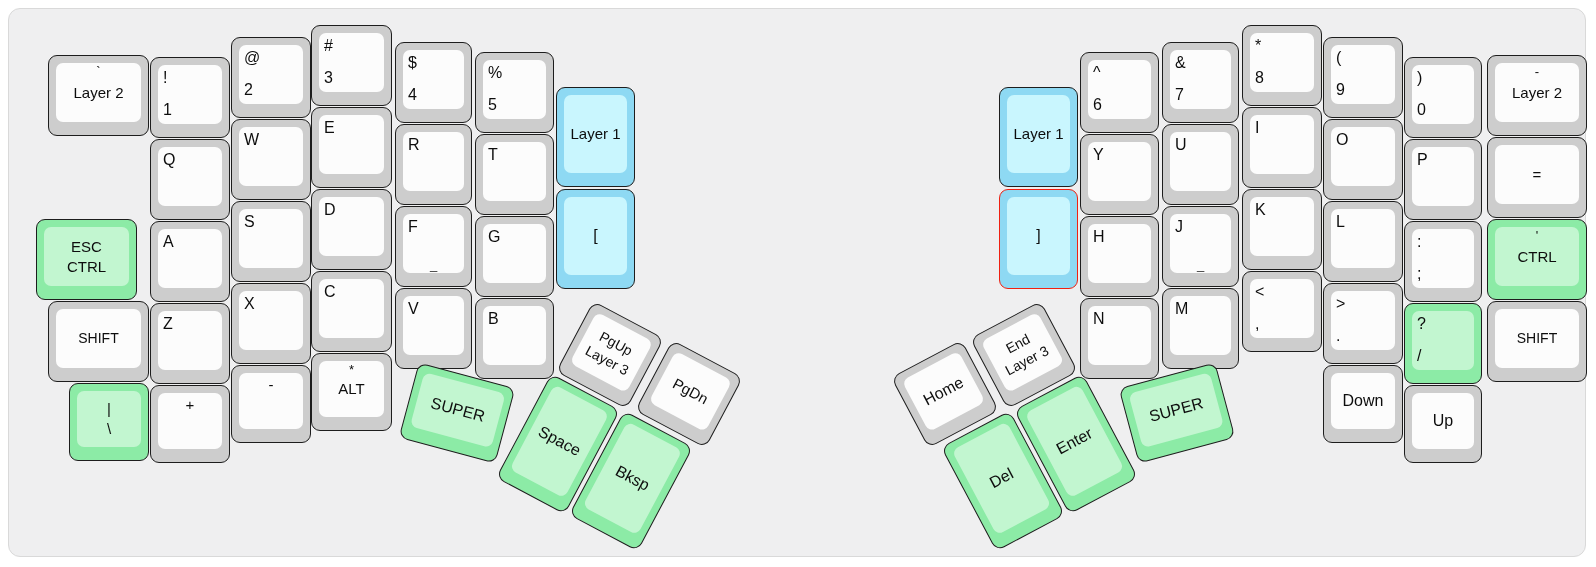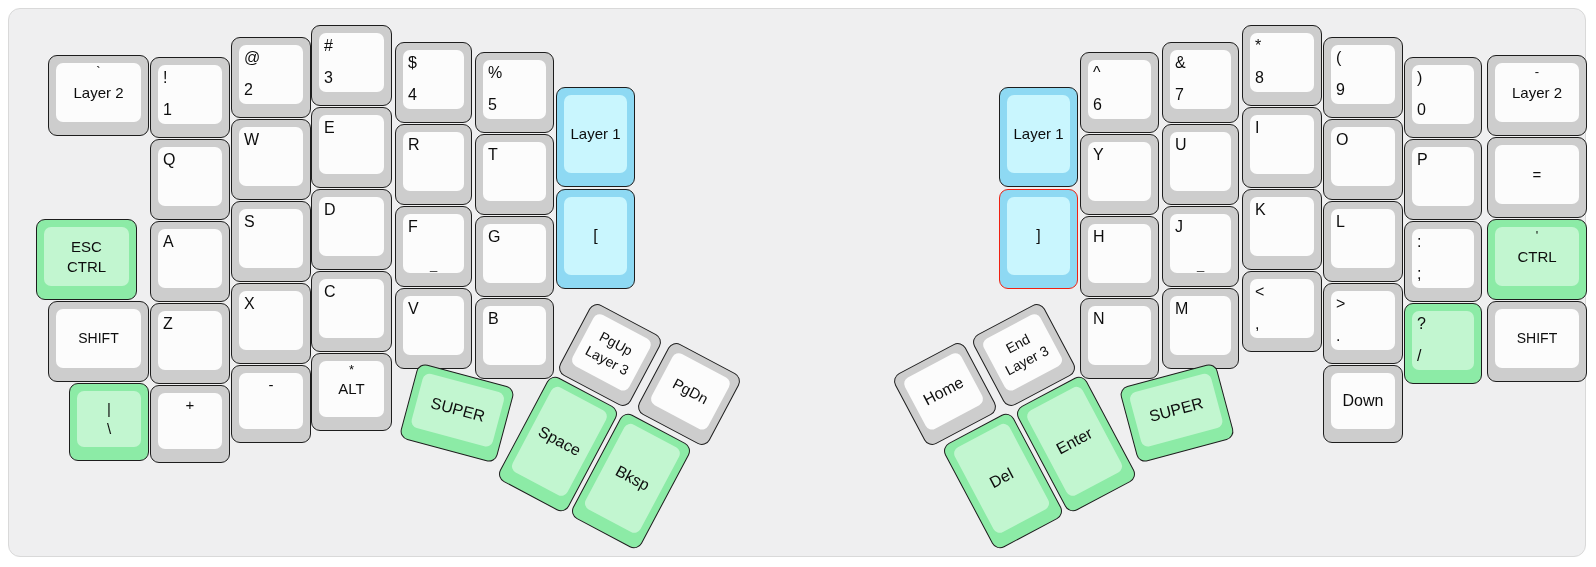--- a/index.html
+++ b/index.html
@@ -461,20 +461,27 @@
         </div>
       </div>
       <div class="key" style="left: 1395px; top: 294px; width: 78px; height: 81px; --base: #8ceba6; --top: #c2f6d0; border-color: rgb(29, 29, 29);">
         <div class="cap">
           <div class="legend tl" style="font-size: 16px;">
             <span class="ln0">?</span>
             <span class="ln1">/</span>
           </div>
         </div>
       </div>
+      <div class="key" style="left: 1395px; top: 376px; width: 78px; height: 78px; --base: #cdcdcd; --top: #fcfcfc; border-color: rgb(29, 29, 29);">
+        <div class="cap">
+          <div class="legend center" style="font-size: 16px;">
+            <span class="ln0">Up</span>
+          </div>
+        </div>
+      </div>
       <div class="key" style="left: 1478px; top: 46px; width: 100px; height: 81px; --base: #cdcdcd; --top: #fcfcfc; border-color: rgb(29, 29, 29);">
         <div class="cap">
           <div class="legend symtop">
             <span class="ln0">-</span>
             <span class="ln1">Layer 2</span>
           </div>
         </div>
       </div>
       <div class="key" style="left: 1478px; top: 128px; width: 100px; height: 81px; --base: #cdcdcd; --top: #fcfcfc; border-color: rgb(29, 29, 29);">
         <div class="cap">

